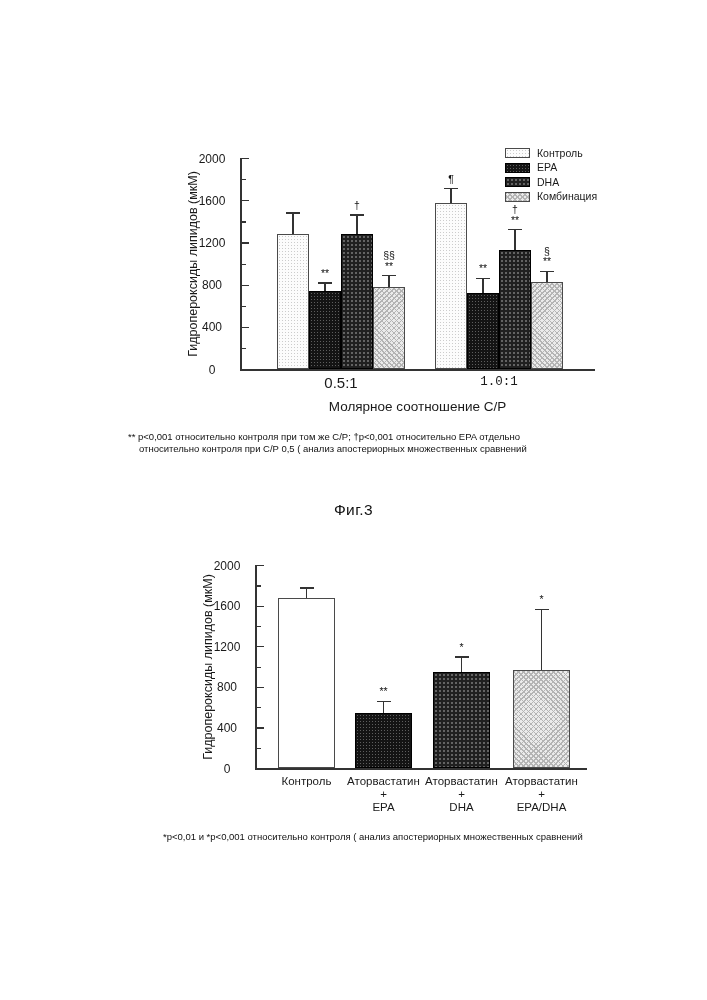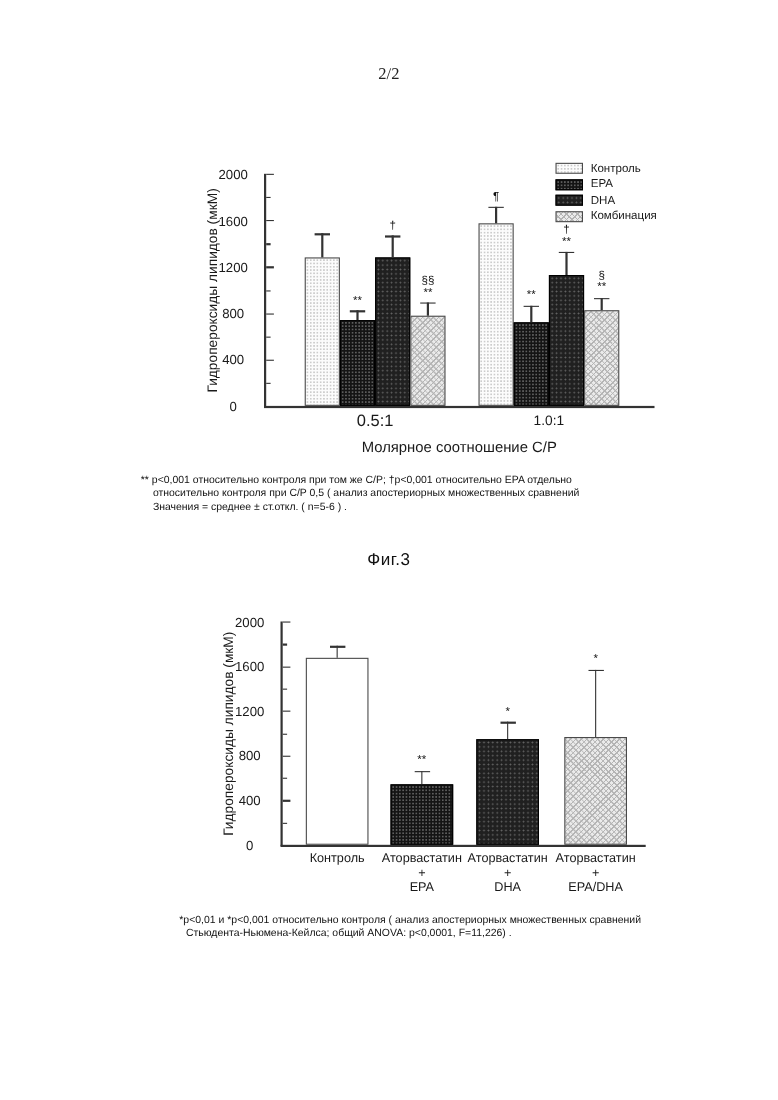--- a/index.html
+++ b/index.html
@@ -41,21 +41,20 @@
   .pat-lc{background-color:#ebebeb;
     background-image:repeating-linear-gradient(45deg,#b4b4b4 0,#b4b4b4 1px,transparent 1px,transparent 3.5px),
                      repeating-linear-gradient(135deg,#b4b4b4 0,#b4b4b4 1px,transparent 1px,transparent 3.5px);
     border:1px solid #4a4a4a;}
   .pat-pw{background:#ffffff;border:1px solid #4a4a4a;}
 </style>
 </head>
 <body>
 
 <div class="page">
-  <div class="page-number">2/2</div>
 
   <div id="chart1" class="chart">
       <div class="axis" style="left: 240px; top: 158px; width: 1.5px; height: 212px;"></div>
       <div class="axis" style="left: 240px; top: 369px; width: 355px; height: 1.5px;"></div>
       <div class="axis" style="left: 241.5px; top: 347.9px; width: 4px; height: 1.3px;"></div>
       <div class="axis" style="left: 241.5px; top: 326.8px; width: 7px; height: 1.3px;"></div>
       <div class="axis" style="left: 241.5px; top: 305.7px; width: 4px; height: 1.3px;"></div>
       <div class="axis" style="left: 241.5px; top: 284.6px; width: 7px; height: 1.3px;"></div>
       <div class="axis" style="left: 241.5px; top: 263.5px; width: 4px; height: 1.3px;"></div>
       <div class="axis" style="left: 241.5px; top: 242.4px; width: 7px; height: 1.3px;"></div>
@@ -65,21 +64,21 @@
       <div class="axis" style="left: 241.5px; top: 158px; width: 7px; height: 1.3px;"></div>
       <div class="ytick-label" style="left: 190px; top: 362.5px; width: 44px;">0</div>
       <div class="ytick-label" style="left: 190px; top: 320.3px; width: 44px;">400</div>
       <div class="ytick-label" style="left: 190px; top: 278.1px; width: 44px;">800</div>
       <div class="ytick-label" style="left: 190px; top: 235.9px; width: 44px;">1200</div>
       <div class="ytick-label" style="left: 190px; top: 193.7px; width: 44px;">1600</div>
       <div class="ytick-label" style="left: 190px; top: 151.5px; width: 44px;">2000</div>
       <div class="ylabel" style="left: 193px; top: 263.5px; transform: translate(-50%, -50%) rotate(-90deg);">Гидропероксиды липидов  (мкМ)</div>
       <div class="xlabel" style="left: 240px; top: 399px; width: 355px;">Молярное соотношение C/P</div>
       <div class="cat-label" style="left: 301px; top: 376px; width: 80px; font-size: 15px;">0.5:1</div>
-      <div class="cat-label" style="left: 459px; top: 376px; width: 80px; font-size: 12.5px;">1.0:1</div>
+      <div class="cat-label" style="left: 459px; top: 376px; width: 80px; font-size: 12.5px; font-family: Liberation Mono, monospace;">1.0:1</div>
       <div class="bar pat-ldots" style="left: 277px; top: 233.96px; width: 32px; height: 135.04px;"></div>
       <div class="err" style="left: 292.4px; top: 212.332px; width: 1.2px; height: 21.6275px;"></div>
       <div class="err" style="left: 286px; top: 212.332px; width: 14px; height: 1.2px;"></div>
       <div class="bar pat-dw" style="left: 309px; top: 291.457px; width: 32px; height: 77.5425px;"></div>
       <div class="err" style="left: 324.4px; top: 282.49px; width: 1.2px; height: 8.9675px;"></div>
       <div class="err" style="left: 318px; top: 282.49px; width: 14px; height: 1.2px;"></div>
       <div class="ann" style="left: 300px; top: 267.99px; width: 50px;">**</div>
       <div class="bar pat-dm" style="left: 341px; top: 234.488px; width: 32px; height: 134.512px;"></div>
       <div class="err" style="left: 356.4px; top: 214.442px; width: 1.2px; height: 20.045px;"></div>
       <div class="err" style="left: 350px; top: 214.442px; width: 14px; height: 1.2px;"></div>
@@ -113,21 +112,20 @@
       <div class="legend-label" style="left: 537px; top: 161.1px;">EPA</div>
       <div class="legend-swatch pat-dm" style="left: 505px; top: 177.2px; width: 25px; height: 10px;"></div>
       <div class="legend-label" style="left: 537px; top: 175.7px;">DHA</div>
       <div class="legend-swatch pat-lc" style="left: 505px; top: 191.8px; width: 25px; height: 10px;"></div>
       <div class="legend-label" style="left: 537px; top: 190.3px;">Комбинация</div>
     </div>
 
   <div class="footnote fn1">
     <div class="fn-line">** p&lt;0,001 относительно контроля при том же C/P;  †p&lt;0,001 относительно EPA отдельно</div>
     <div class="fn-line">относительно контроля при C/P 0,5  ( анализ апостериорных множественных сравнений</div>
-    <div class="fn-line">Значения = среднее ± ст.откл.  ( n=5-6 )  .</div>
   </div>
 
   <div class="caption cap3">Фиг.3</div>
 
   <div id="chart2" class="chart">
       <div class="axis" style="left: 255px; top: 565px; width: 1.5px; height: 204px;"></div>
       <div class="axis" style="left: 255px; top: 768px; width: 332px; height: 1.5px;"></div>
       <div class="axis" style="left: 256.5px; top: 747.7px; width: 4px; height: 1.3px;"></div>
       <div class="axis" style="left: 256.5px; top: 727.4px; width: 7px; height: 1.3px;"></div>
       <div class="axis" style="left: 256.5px; top: 707.1px; width: 4px; height: 1.3px;"></div>
@@ -167,16 +165,15 @@
       <div class="err" style="left: 454.5px; top: 656.35px; width: 14px; height: 1.2px;"></div>
       <div class="ann" style="left: 436.5px; top: 641.85px; width: 50px;">*</div>
       <div class="bar pat-lc" style="left: 513px; top: 669.545px; width: 57px; height: 98.455px;"></div>
       <div class="err" style="left: 540.9px; top: 608.645px; width: 1.2px; height: 60.9px;"></div>
       <div class="err" style="left: 534.5px; top: 608.645px; width: 14px; height: 1.2px;"></div>
       <div class="ann" style="left: 516.5px; top: 594.145px; width: 50px;">*</div>
     </div>
 
   <div class="footnote fn2">
     <div class="fn-line">*p&lt;0,01 и *p&lt;0,001 относительно контроля  ( анализ апостериорных множественных сравнений</div>
-    <div class="fn-line">Стьюдента-Ньюмена-Кейлса; общий ANOVA: p&lt;0,0001, F=11,226)  .</div>
   </div>
 
 </div>
 
 </body></html>

